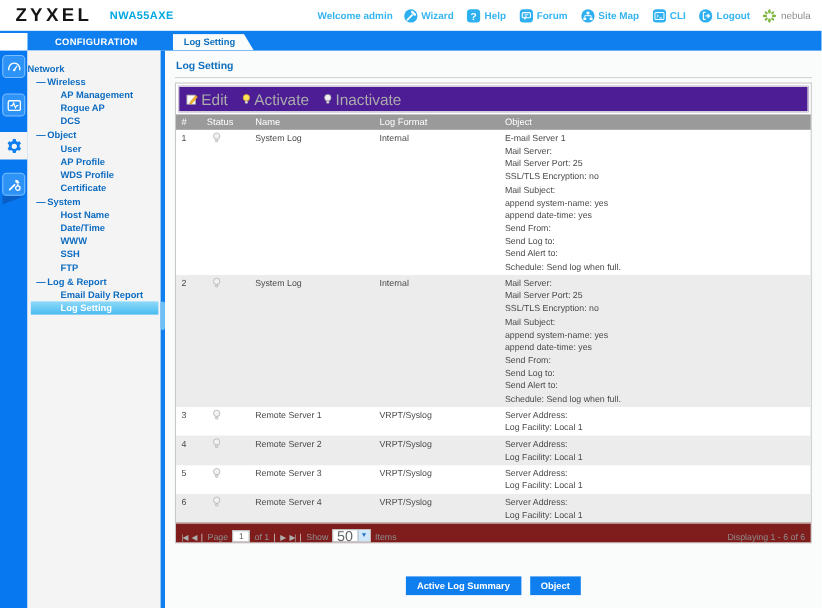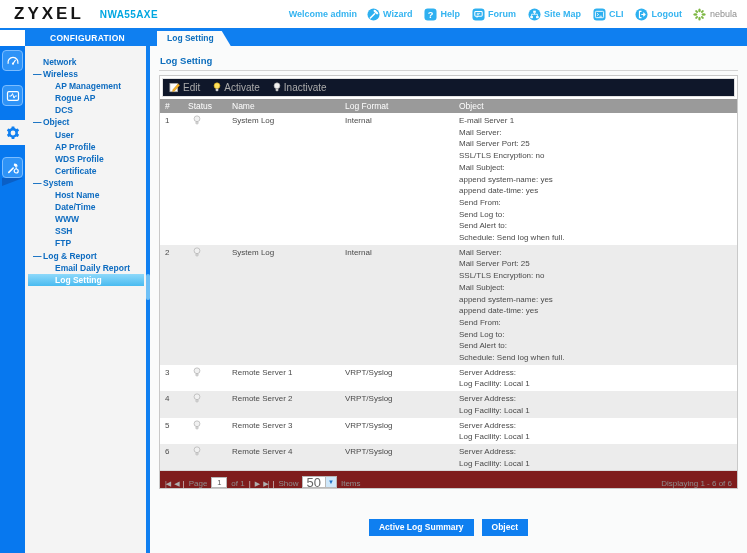--- a/index.html
+++ b/index.html
@@ -33,34 +33,34 @@
   .tile svg{width:14px;height:14px;display:block}
   .tile.active{width:25px;height:25px;border-radius:0;background:#f4f4f4;border:none;margin-bottom:12px}
   .tile.active svg{width:16px;height:16px}
   .fold{width:21px;height:8px;background:#0a5fc6;clip-path:polygon(0 0,100% 0,0 100%);margin-top:-14px}
   .menu{flex:1;background:#f4f4f4;padding-top:10px;position:relative;overflow:hidden}
   .menu-border{width:4px;background:#0f7ff0;position:relative;flex:none}
   .sthumb{position:absolute;left:0;top:228px;width:4px;height:26px;background:#6fc0f6;border-radius:2px}
   .mitem{height:12.1px;line-height:12.1px;font-size:8.5px;font-weight:bold;color:#0e6cc0;white-space:nowrap;cursor:pointer}
   .mitem .dash{display:inline-block;width:10px}
   .lvl1{padding-left:8px}
-  .leaf1{padding-left:18px}
+  .leaf1{}
   .lvl2{padding-left:30px}
   .mitem.active{background:linear-gradient(#8ed9fa,#49bbf0);color:#fff;margin:0 2px 0 3px;padding-left:27px}
 
   
   .main{flex:1;display:flex;flex-direction:column;background:#fafbfb;min-width:0}
   .tabbar{height:16px;background:#0f7ff0;position:relative;flex:none}
   .tab{position:absolute;left:7px;top:1px;height:15px;line-height:15px;background:#fafbfb;color:#0d6ebd;font-size:8.5px;font-weight:bold;padding:0 17px 0 10px;clip-path:polygon(0 0,calc(100% - 9px) 0,100% 100%,0 100%);cursor:pointer}
   .content{flex:1;padding:8px 9px 0 9px;display:flex;flex-direction:column;min-height:0}
   .heading{color:#0d6ebd;font-weight:bold;font-size:9.5px;margin:1px 0 4px 1px}
   .hrline{height:1px;background:#d4d4d4;margin-bottom:4px}
 
   .tablebox{background:#fff;border:1px solid #c9c9c9}
-  .toolbar{margin:2px;border:1px solid #e2e2e2;background:#0f172a;display:flex;align-items:center;gap:13px;padding:3px 6px;font-size:10px;color:#ababab}
+  .toolbar{margin:2px;border:1px solid #e2e2e2;background:#4c1d95;display:flex;align-items:center;gap:13px;padding:3px 6px;font-size:14px;color:#ababab}
   .tbtn{display:flex;align-items:center;gap:3px;cursor:pointer}
   .tbtn svg{display:block}
 
   .thead{display:flex;background:#9a9a9a;color:#fff;font-size:8.5px;height:14px;line-height:14px}
   .c0{width:26px;padding-left:5px;flex:none}
   .c1{width:44px;padding-left:2px;flex:none}
   .c2{width:113px;padding-left:2px;flex:none}
   .c3{width:114px;padding-left:2px;flex:none}
   .c4{flex:1;padding-left:2px;min-width:0}
   .trow{display:flex;font-size:8px;color:#4a4a4a;padding:2px 0 1px}

